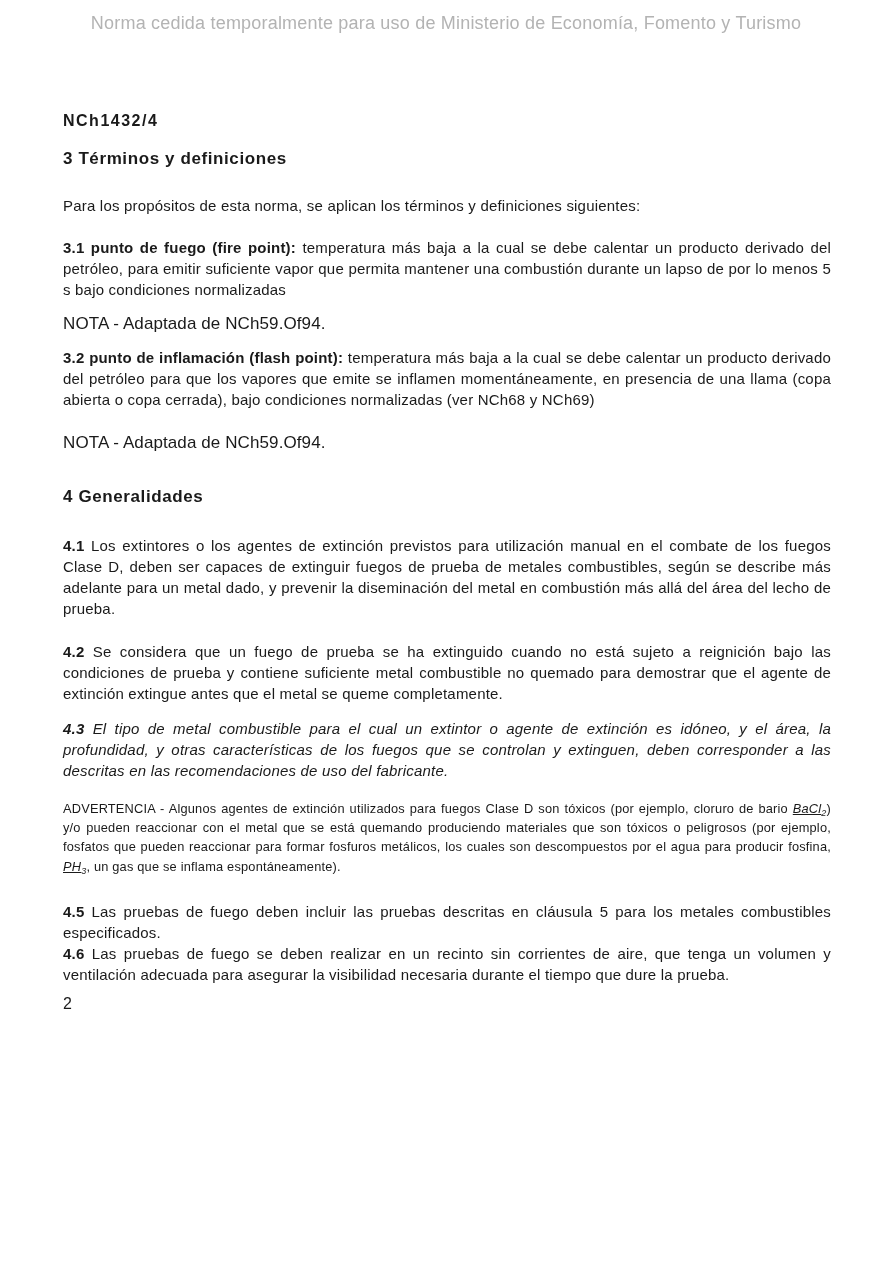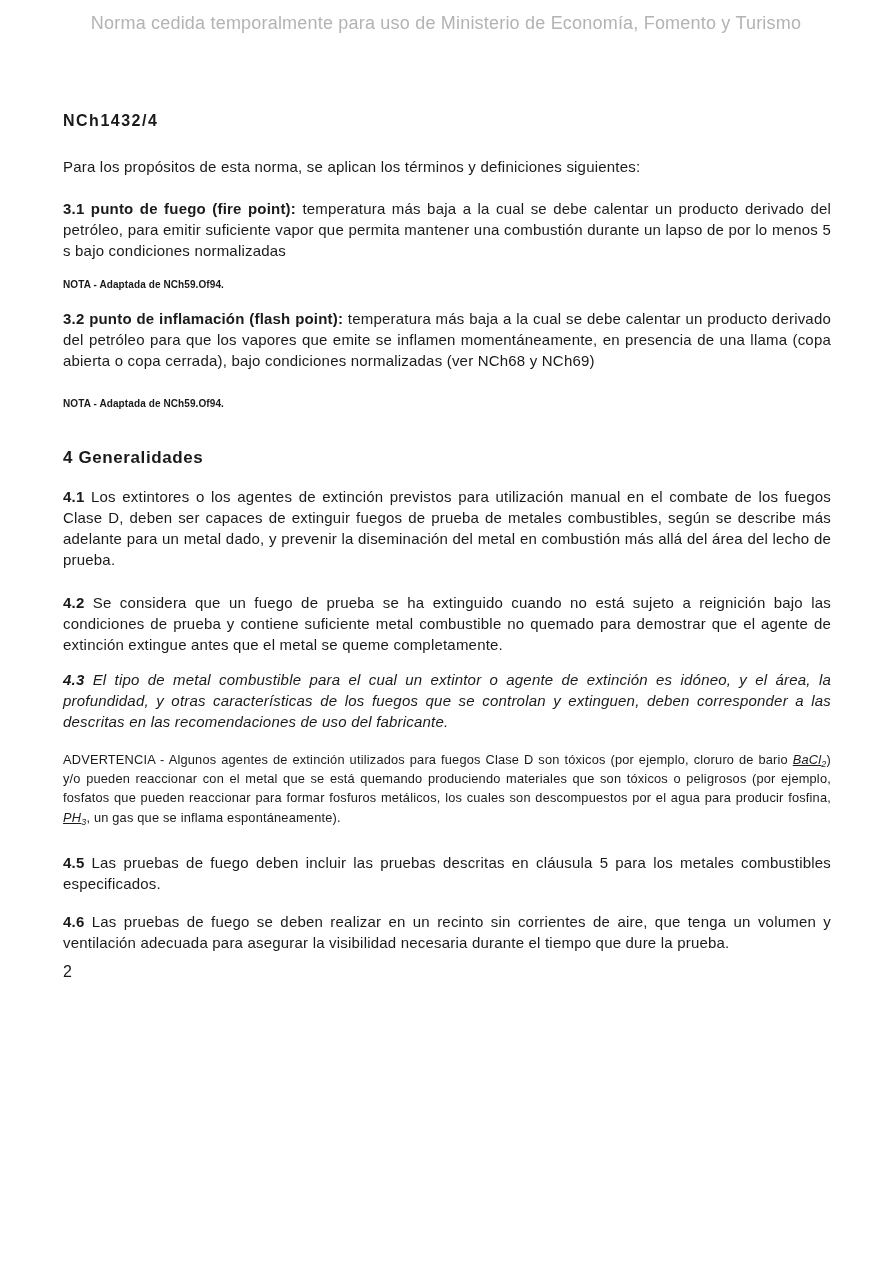--- a/index.html
+++ b/index.html
@@ -47,62 +47,62 @@
   #h4 { margin-top: 36px; }
   p {
     margin: 0;
     font-size: 15px;
     line-height: 21px;
     text-align: justify;
     letter-spacing: 0.2px;
   }
   p .lead { font-weight: bold; }
   p.note {
-    font-size: 10px;
+    font-size: 17px;
     line-height: 17px;
     letter-spacing: 0.1px;
-    font-weight: bold;
   }
   p.warning {
     font-size: 12.8px;
     line-height: 19.2px;
   }
   p.warning i { font-style: italic; text-decoration: underline; }
   p.warning sub {
     font-style: italic;
     font-size: 9px;
     line-height: 0;
     vertical-align: -3px;
   }
   #intro      { margin-top: 26px; }
   #p31        { margin-top: 21px; }
   #nota31     { margin-top: 15px; }
   #p32        { margin-top: 15px; }
   #nota32     { margin-top: 24px; }
-  #p41        { margin-top: 18px; }
+  #p41        { margin-top: 28px; }
   #nota41     { margin-top: 15px; }
   #p42        { margin-top: 22px; }
   #p43        { margin-top: 14px; font-style: italic; }
   #advertencia{ margin-top: 18px; }
   #p45        { margin-top: 25px; }
-  #p46        { margin-top: 17px; }
+  #p46        { }
   .page-number {
     margin-top: 10px;
     font-size: 16px;
   }
 </style>
 </head>
 <body>
 
 <div class="watermark">Norma cedida temporalmente para uso de Ministerio de Economía, Fomento y Turismo</div>
 
 <div class="content">
 
   <div class="doc-code">NCh1432/4</div>
 
+  <h2 class="sec-heading" id="h3">3 Términos y definiciones</h2>
 
   <p id="intro">Para los propósitos de esta norma, se aplican los términos y definiciones siguientes:</p>
 
   <p id="p31"><span class="lead">3.1 punto de fuego (fire point):</span><span> temperatura más baja a la cual se debe calentar un producto derivado del petróleo, para emitir suficiente vapor que permita mantener una combustión durante un lapso de por lo menos 5 s bajo condiciones normalizadas</span></p>
 
   <p id="nota31" class="note">NOTA - Adaptada de NCh59.Of94.</p>
 
   <p id="p32"><span class="lead">3.2 punto de inflamación (flash point):</span><span> temperatura más baja a la cual se debe calentar un producto derivado del petróleo para que los vapores que emite se inflamen momentáneamente, en presencia de una llama (copa abierta o copa cerrada), bajo condiciones normalizadas (ver NCh68 y NCh69)</span></p>
 
   <p id="nota32" class="note">NOTA - Adaptada de NCh59.Of94.</p>

